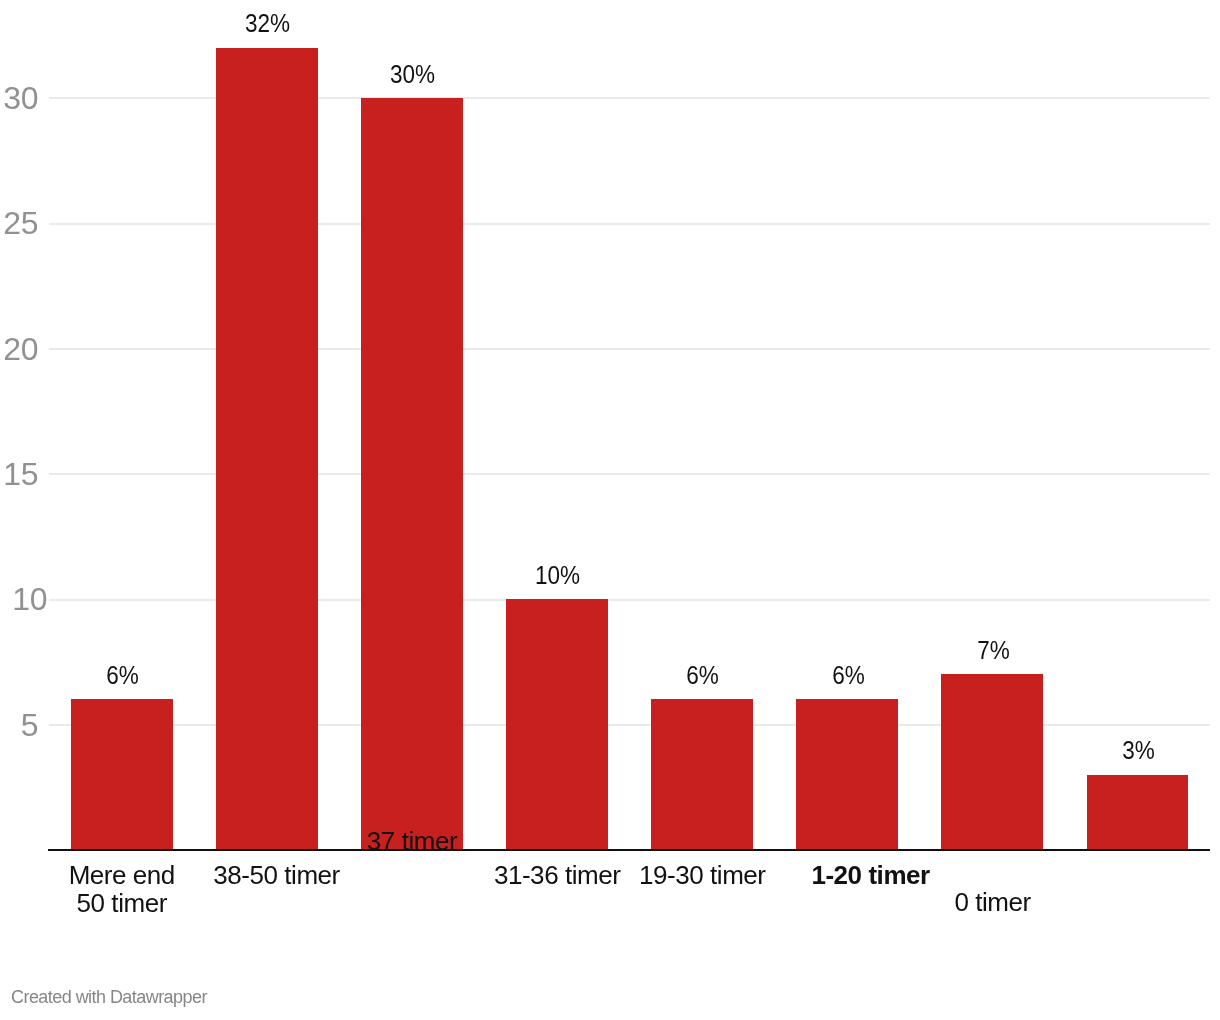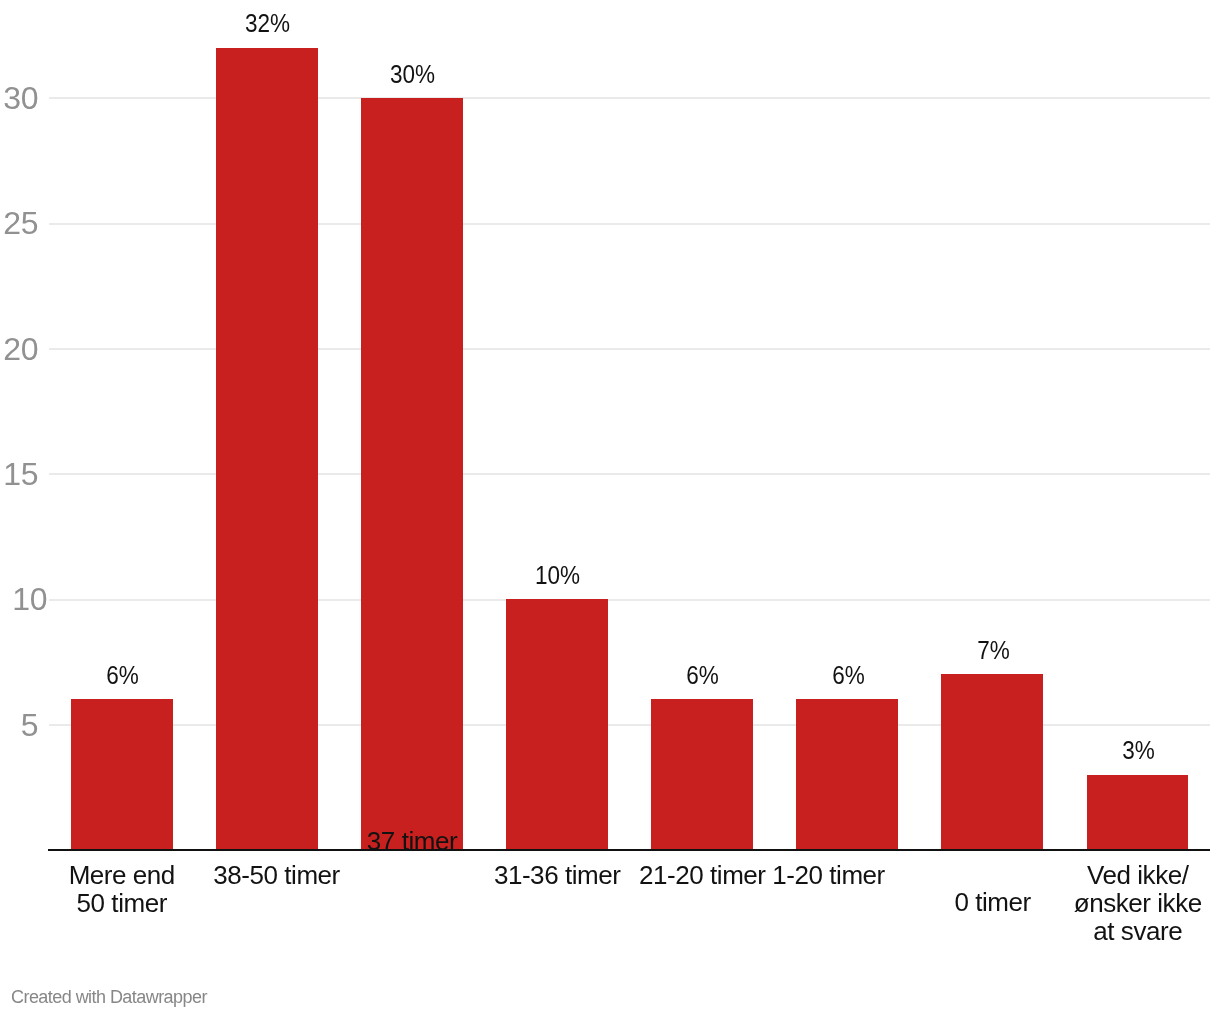--- a/index.html
+++ b/index.html
@@ -80,30 +80,25 @@
     <div class="xlabel" style="left: 204px; width: 145.14px; top: 861px;">
       <div>38-50 timer</div>
     </div>
     <div class="xlabel" style="left: 339.48px; width: 145.14px; top: 827px;">
       <div>37 timer</div>
     </div>
     <div class="xlabel" style="left: 484.62px; width: 145.14px; top: 861px;">
       <div>31-36 timer</div>
     </div>
     <div class="xlabel" style="left:629.76px;width:145.14px;top:861px;">
-      <div>21-20 timer</div>
+      <div>19-30 timer</div>
     </div>
-    <div class="xlabel" style="left:756px;width:145.14px;top:861px;">
+    <div class="xlabel" style="left:798px;width:145.14px;top:861px;font-weight:bold;">
       <div>1-20 timer</div>
     </div>
     <div class="xlabel" style="left:920.04px;width:145.14px;top:861px;margin-top:27px;">
       <div>0 timer</div>
-    </div>
-    <div class="xlabel" style="left:1065.18px;width:145.14px;top:861px;">
-      <div>Ved ikke/</div>
-      <div>ønsker ikke</div>
-      <div>at svare</div>
     </div>
 
   </div>
 
   <div class="credit">Created with Datawrapper</div>
 </div>
 
 </body></html>

